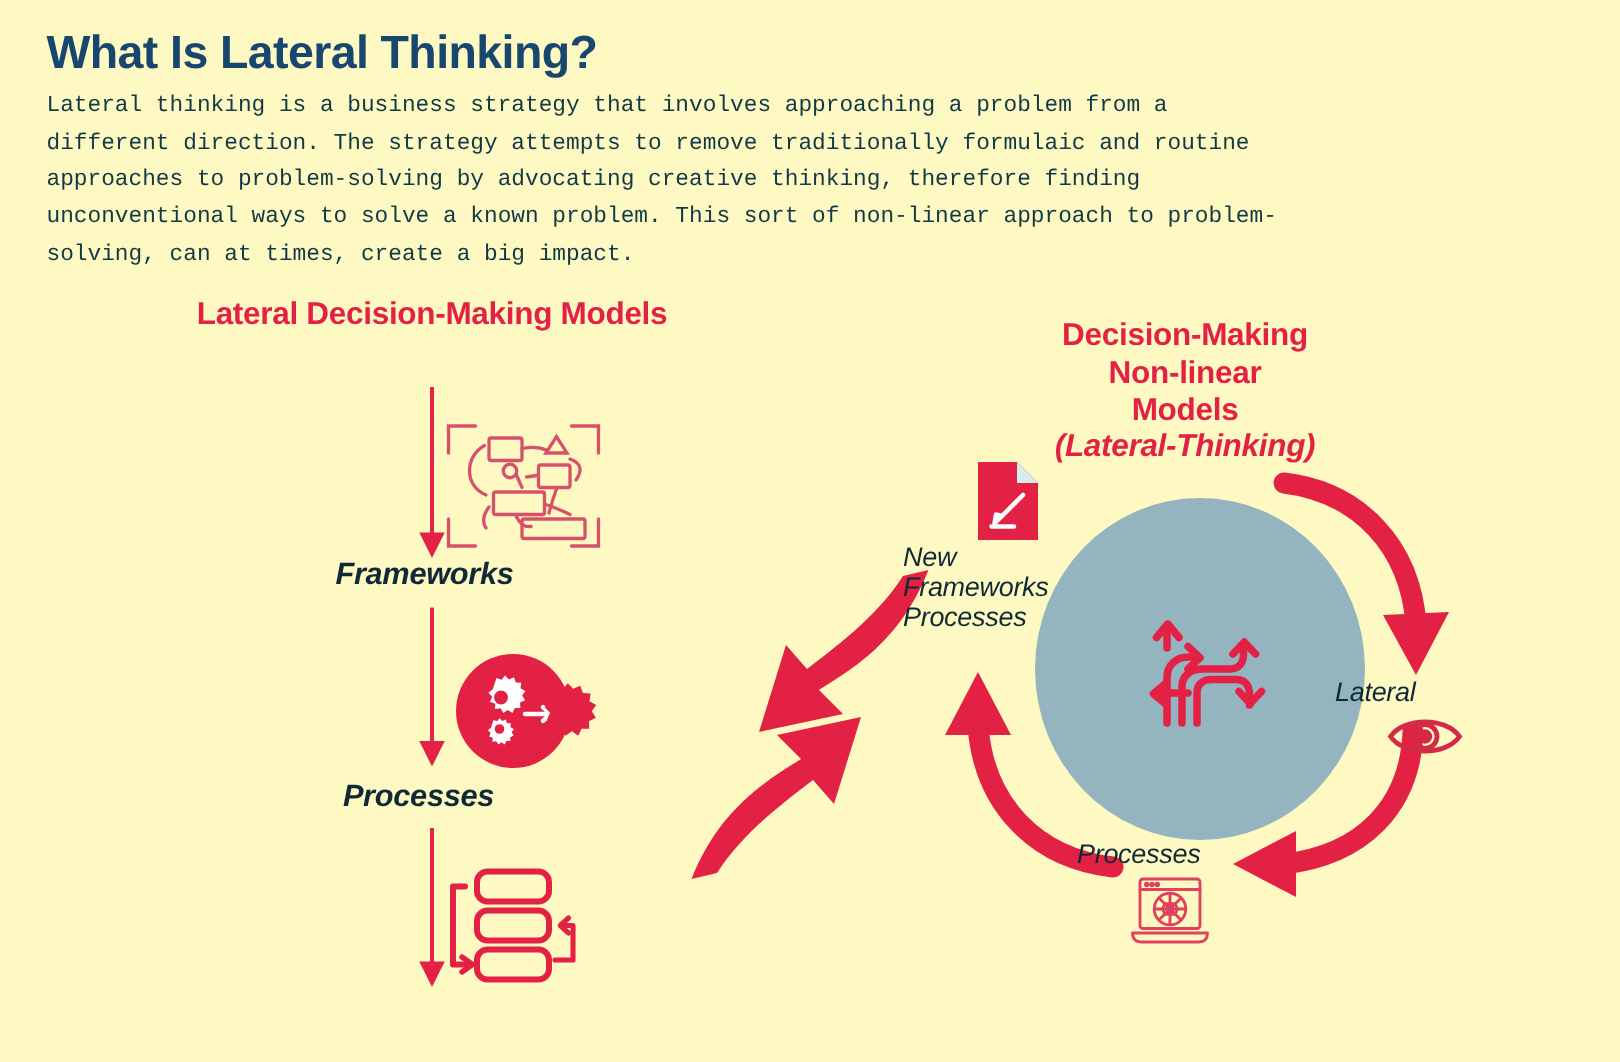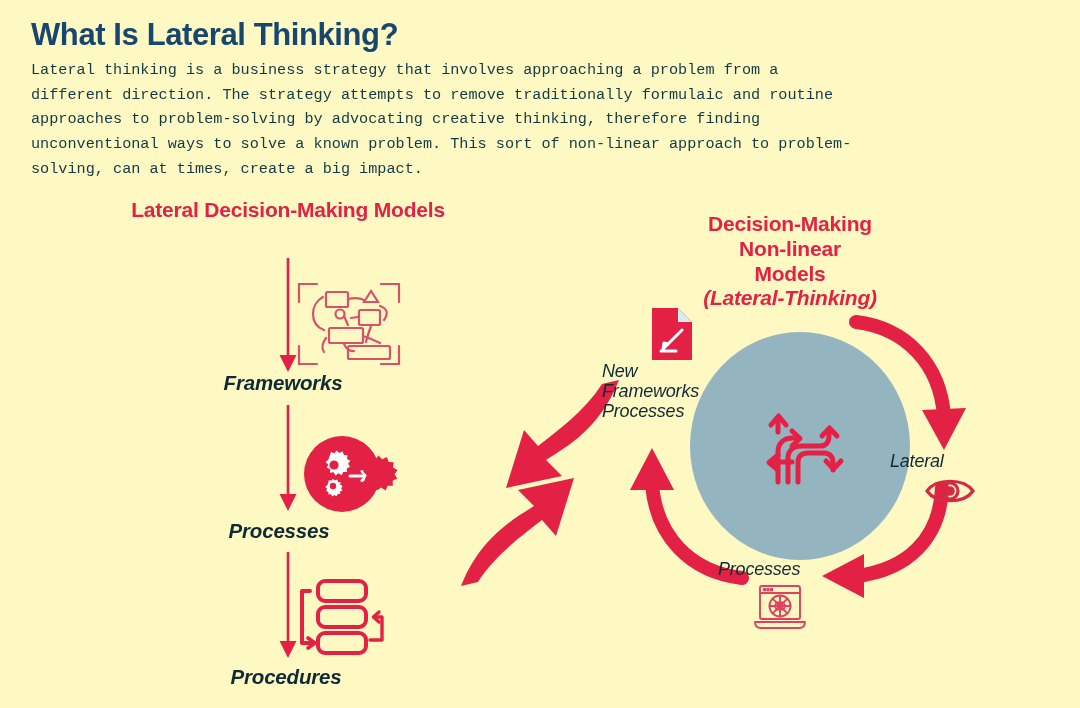--- a/index.html
+++ b/index.html
@@ -161,21 +161,20 @@
       <rect x="22" y="3" width="48" height="20" rx="7"></rect>
       <rect x="22" y="29" width="48" height="20" rx="7"></rect>
       <rect x="22" y="55" width="48" height="20" rx="7"></rect>
       <path d="M14 13 L6 13 L6 65 L18 65"></path>
       <path d="M12 60 L19 65 L12 70" stroke-width="3.6"></path>
       <path d="M78 39 L86 39 L86 62 L74 62" stroke-width="3.4"></path>
       <path d="M83 34 L77.5 39 L83 44" stroke-width="3.4"></path>
     </svg>
   </div>
 
-  <div class="abs step-label" style="left:186px; top:666px; width:200px;">Procedures</div>
 
   <div class="abs" style="left:450px; top:368px;">
     <svg width="180" height="230" viewBox="0 0 180 230">
 
       <path d="M169 12 C150 60 118 78 96 92 L112 108 L56 120 L74 62 L88 78 C106 64 134 44 152 16 Z" fill="#e32145"></path>
 
       <path d="M11 218 C30 170 62 152 84 138 L68 122 L124 110 L106 168 L92 152 C74 166 46 186 28 214 Z" fill="#e32145"></path>
     </svg>
   </div>
 

